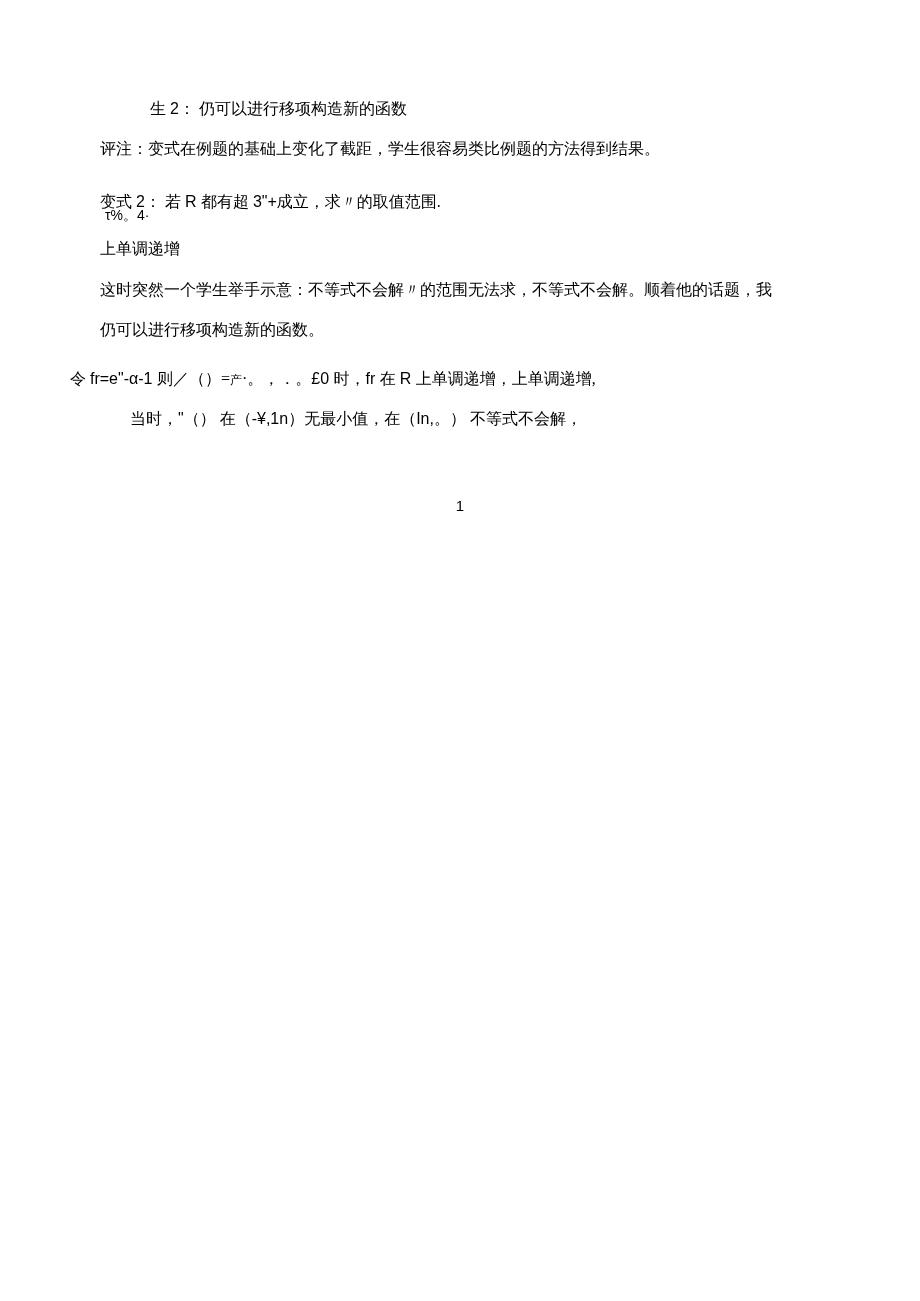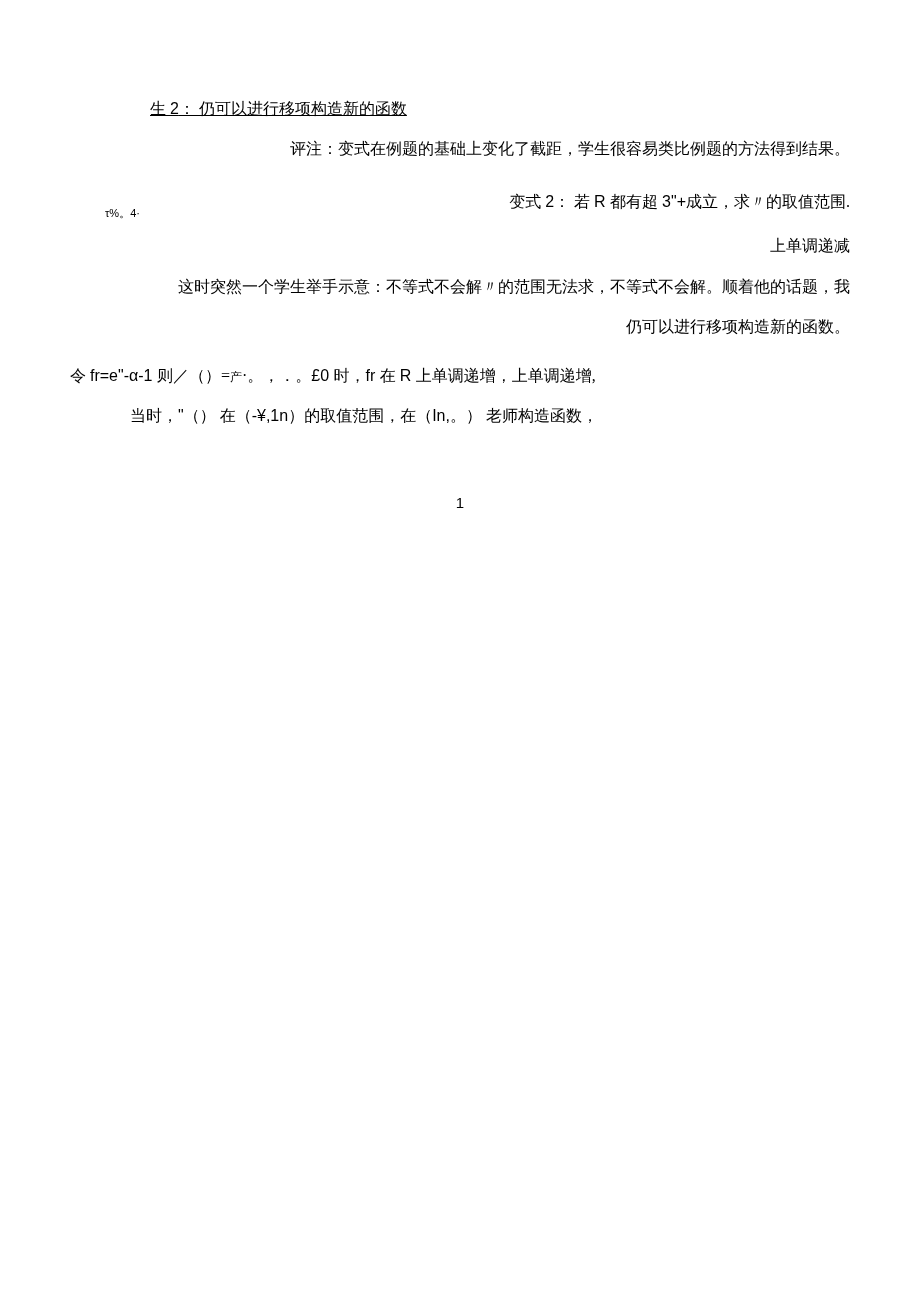--- a/index.html
+++ b/index.html
@@ -15,37 +15,35 @@
       padding: 90px 70px 0 70px;
       color: #000000;
       font-size: 16px;
       line-height: 2.4;
     }
     .line {
       margin-bottom: 2px;
     }
     .indent-1 {
       padding-left: 80px;
-      text-decoration: underline;
     }
     .indent-2 {
       padding-left: 30px;
-      text-align: right;
     }
     .indent-3 {
       padding-left: 60px;
     }
     .indent-0 {
       padding-left: 0;
     }
     .latin {
       font-family: Arial, "Helvetica", sans-serif;
     }
     .small-note {
-      font-size: 11px;
+      font-size: 14px;
       font-family: Arial, sans-serif;
       padding-left: 35px;
       line-height: 1;
       margin-top: -8px;
       margin-bottom: 8px;
     }
     .page-num {
       text-align: center;
       margin-top: 50px;
       font-family: Arial, sans-serif;
@@ -68,34 +66,34 @@
 
 <div class="line indent-2 tight" style="margin-top:20px;">
   <span>变式 </span><span class="latin">2</span><span>： 若 </span><span class="latin">R </span><span>都有超 </span><span class="latin">3"+</span><span>成立，求〃的取值范围.</span>
 </div>
 
 <div class="small-note">
   <span>τ%。4·</span>
 </div>
 
 <div class="line indent-2">
-  <span>上单调递减</span>
+  <span>上单调递增</span>
 </div>
 
 <div class="line indent-2">
   <span>这时突然一个学生举手示意：不等式不会解〃的范围无法求，不等式不会解。顺着他的话题，我</span>
 </div>
 
 <div class="line indent-2">
   <span>仍可以进行移项构造新的函数。</span>
 </div>
 
 <div class="line indent-0" style="margin-top:10px;">
   <span>令 </span><span class="latin">fr=e"-α-1 </span><span>则／（）=</span><span style="font-size:12px;">产</span><span>·。，．。</span><span class="latin">£0 </span><span>时，</span><span class="latin">fr </span><span>在 </span><span class="latin">R </span><span>上单调递增，上单调递增,</span>
 </div>
 
 <div class="line indent-3">
-  <span>当时，</span><span class="latin">"</span><span>（） 在（</span><span class="latin">-¥,1n</span><span>）的取值范围，在（</span><span class="latin">In,</span><span>。） 老师构造函数，</span>
+  <span>当时，</span><span class="latin">"</span><span>（） 在（</span><span class="latin">-¥,1n</span><span>）无最小值，在（</span><span class="latin">In,</span><span>。） 不等式不会解，</span>
 </div>
 
 <div class="page-num">
   <span>1</span>
 </div>
 
 </body></html>

